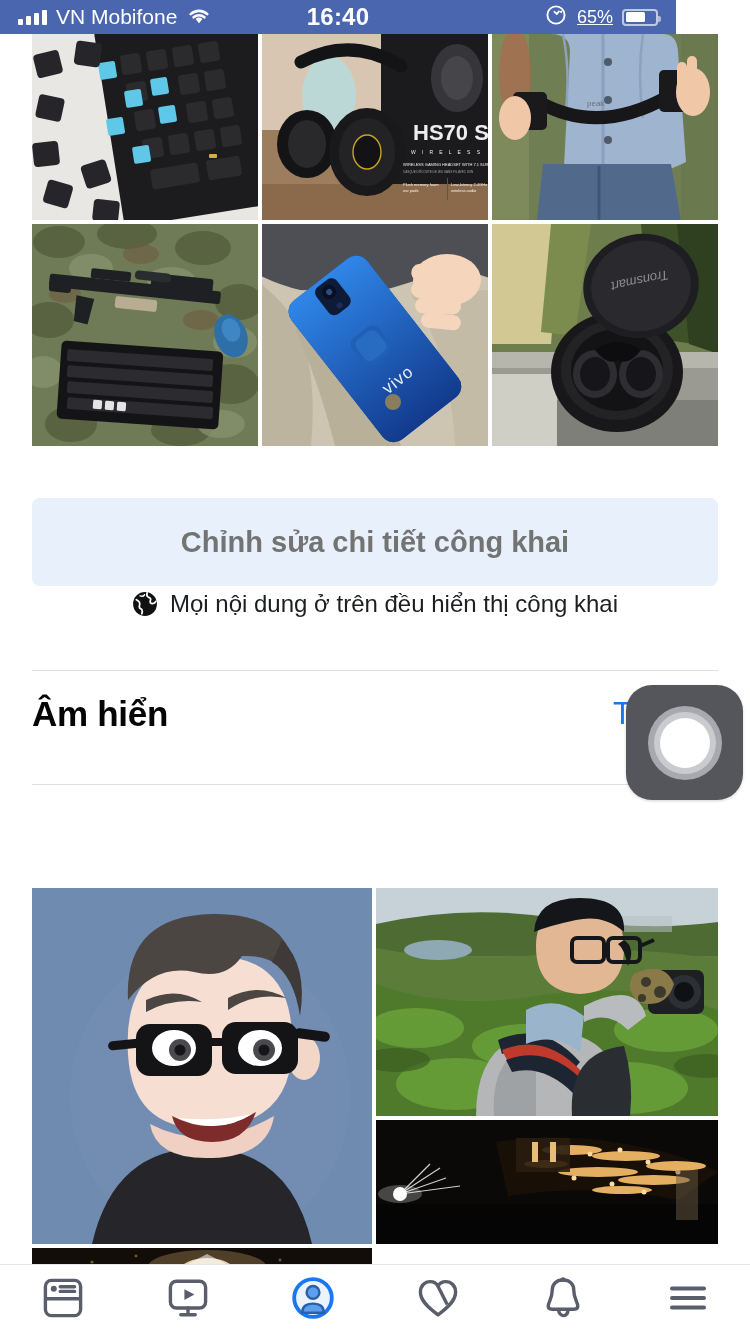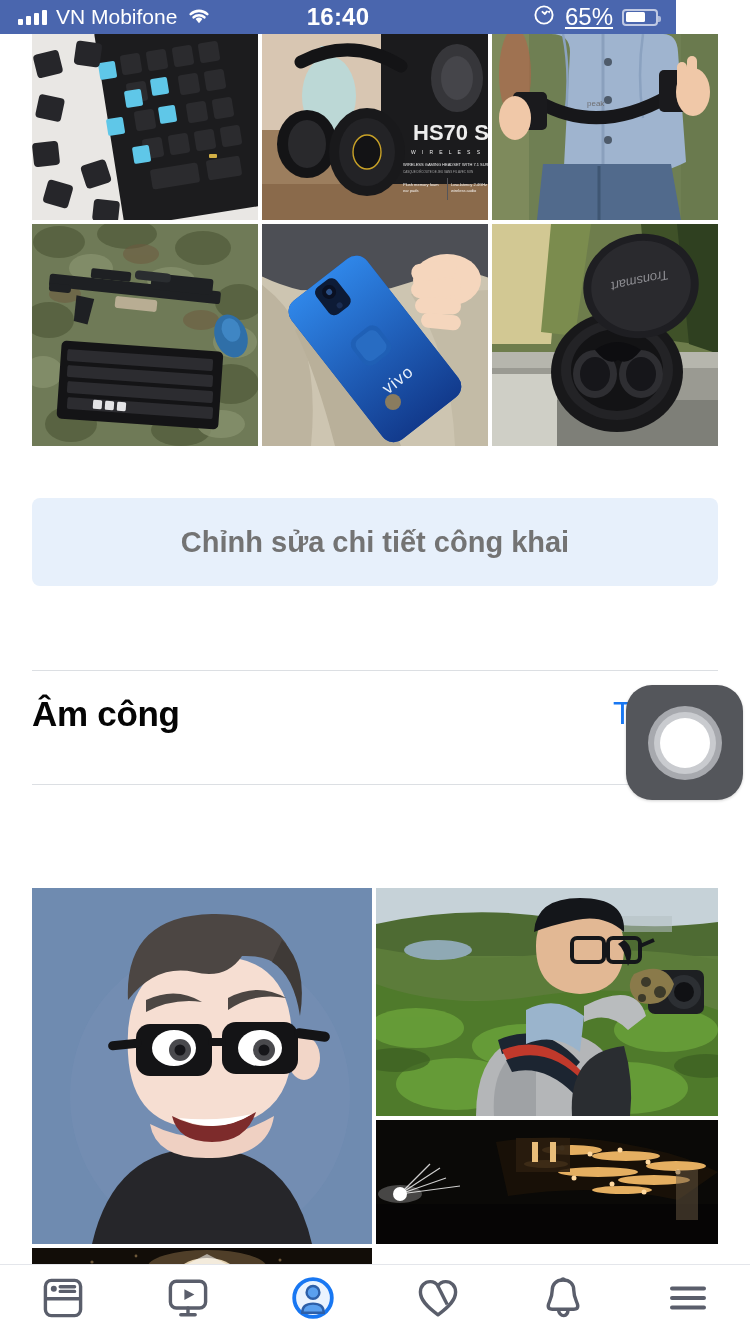--- a/index.html
+++ b/index.html
@@ -20,21 +20,21 @@
   .sb-left { display:flex; align-items:center; gap:9px; flex:1; }
   .sb-center { flex:0 0 auto; font-size:24px; font-weight:600; letter-spacing:0.2px; }
   .sb-right { display:flex; align-items:center; gap:9px; flex:1; justify-content:flex-end; }
   .carrier { font-size:21px; font-weight:400; }
   .bars { display:flex; align-items:flex-end; gap:3px; height:16px; }
   .bars i { display:block; width:5px; background:#fff; border-radius:1px; }
   .bars i:nth-child(1){ height:6px; }
   .bars i:nth-child(2){ height:9px; }
   .bars i:nth-child(3){ height:12px; }
   .bars i:nth-child(4){ height:15px; }
-  .pct { font-size:24px; font-weight:400;text-decoration:underline; }
+  .pct { font-size:18px; font-weight:400;text-decoration:underline; }
   .batt {
     width:36px; height:17px; border:2px solid rgba(255,255,255,.65);
     border-radius:4px; position:relative; padding:1.5px;
   }
   .batt::after {
     content:""; position:absolute; right:-5px; top:5px; width:3px; height:6px;
     background:rgba(255,255,255,.55); border-radius:0 2px 2px 0;
   }
   .batt span { display:block; height:100%; width:66%; background:#fff; border-radius:1.5px; }
 
@@ -376,25 +376,35 @@
           <ellipse cx="150" cy="62" rx="58" ry="52" fill="#1e1e22"></ellipse>
           <ellipse cx="150" cy="62" rx="50" ry="45" fill="#2a2a2e"></ellipse>
           <text x="150" y="60" font-size="13" fill="#8d8d92" text-anchor="middle" transform="rotate(180 150 56)" font-family="Liberation Sans, sans-serif" font-style="italic">Tronsmart</text>
         </g>
       </svg>
     </div>
   </div>
 
   <button class="edit-btn">Chỉnh sửa chi tiết công khai</button>
 
+  <div class="public-note">
+    <span class="globe">
+      <svg width="26" height="26" viewBox="0 0 24 24">
+        <circle cx="12" cy="12" r="11" fill="#111"></circle>
+        <path d="M4 8 q4 2 3 5 q-1 3 2 4 q1 2 0 4 M14 1.6 q-1 3 1 4 q3 1 2 3 q-1 3 2 3 q2 0 3 -2" stroke="#fff" stroke-width="1.6" fill="none" stroke-linecap="round"></path>
+        <path d="M7.5 4.5 q3 1 4 -1" stroke="#fff" stroke-width="1.4" fill="none" stroke-linecap="round"></path>
+      </svg>
+    </span>
+    <span>Mọi nội dung ở trên đều hiển thị công khai</span>
+  </div>
 
   <div class="divider" style="top:670px;"></div>
 
   <div class="section-row" style="top:672px;">
-    <span class="section-title">Âm công</span>
+    <span class="section-title">Âm hiển</span>
     <span class="section-action">Thêm b</span>
   </div>
 
   <div class="divider" style="top:784px;"></div>
 
 
   <div class="photos-area">
 
     <div class="photos-left">
       <div class="ph">

